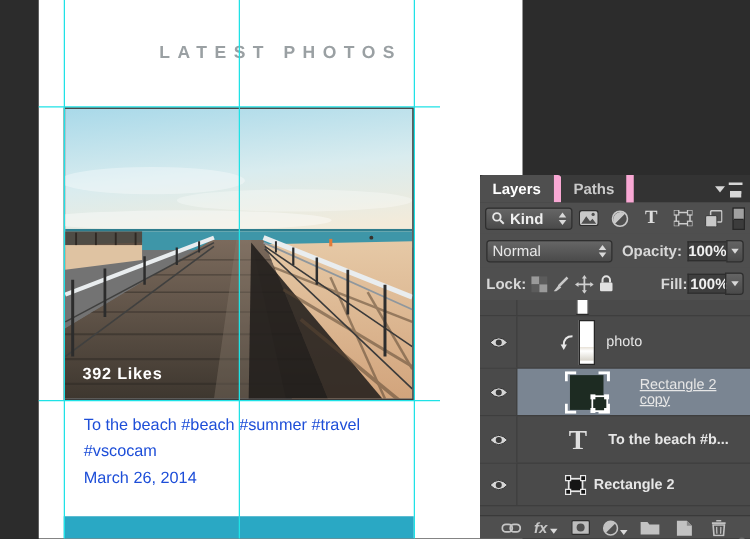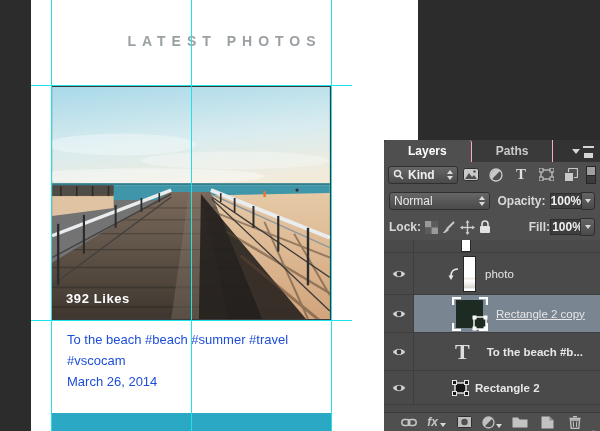--- a/index.html
+++ b/index.html
@@ -27,22 +27,22 @@
   .footer-bar { position:absolute; left:20px; top:413px; width:280px; height:18px; background:#2aa8c4; }
   
   .vguide { position:absolute; top:0; height:431px; width:1px; background:#1fe2e6; z-index:6; }
   .hguide { position:absolute; left:31px; width:321px; height:1px; background:#1fe2e6; z-index:6; }
   
   #panel {
     position:absolute; left:384px; top:140px; width:216px; height:291px;
     background:#4f4f4f; font-size:12px; color:#dcdcdc; z-index:10;
   }
   .tabbar { display:flex; height:22px; background:#333333; align-items:stretch; }
-  .tab { padding:0 24px; line-height:22px; font-weight:700; color:#c9c9c9; background:#3a3a3a;
-         border-right:1px solid #f9a8d4; font-size:12px; }
+  .tab { padding:0 10px; line-height:22px; font-weight:700; color:#c9c9c9; background:#3a3a3a;
+         border-right:6px solid #f9a8d4; font-size:12px; }
   .tab.active { background:#4f4f4f; color:#ffffff; border-radius:3px 3px 0 0; }
   .panel-menu { margin-left:auto; display:flex; align-items:center; gap:3px; padding-right:6px; }
   .tri-down { width:0; height:0; border-left:4px solid transparent; border-right:4px solid transparent; border-top:5px solid #d6d6d6; }
   .menu-lines { width:11px; height:7px; border-top:2px solid #d6d6d6;
                 box-shadow:0 3px 0 -1px #d6d6d6, 0 6px 0 -1px #d6d6d6; margin-top:-4px;}
   .row { display:flex; align-items:center; }
   .filter-row { height:25px; padding:0 4px; gap:0; background:#4f4f4f; }
   .dropdown {
     display:flex; align-items:center; height:18px; padding:0 4px;
     background:linear-gradient(#666666,#4a4a4a); border:1px solid #2f2f2f; border-radius:3px;
@@ -332,21 +332,21 @@
             <path d="M1,8 V1 H9" fill="none" stroke="#ffffff" stroke-width="2.4"></path>
             <path d="M27,1 H35 V8" fill="none" stroke="#ffffff" stroke-width="2.4"></path>
             <path d="M1,26 V33 H9" fill="none" stroke="#ffffff" stroke-width="2.4"></path>
             <path d="M35,26 V33 H27" fill="none" stroke="#ffffff" stroke-width="2.4"></path>
             <rect x="22" y="20" width="12" height="12" fill="#1d2b22" stroke="#ffffff" stroke-width="1.4"></rect>
             <rect x="20.5" y="18.5" width="4" height="4" fill="#ffffff"></rect>
             <rect x="31.5" y="18.5" width="4" height="4" fill="#ffffff"></rect>
             <rect x="20.5" y="29.5" width="4" height="4" fill="#ffffff"></rect>
             <rect x="31.5" y="29.5" width="4" height="4" fill="#ffffff"></rect>
           </svg>
-          <span class="lname underlined" style="margin-left:8px">Rectangle 2 copy</span>
+          <span class="lname underlined" style="margin-left:24px">Rectangle 2 copy</span>
         </div>
       </div>
 
       <div class="lrow" style="height:38px">
         <div class="eye-cell">
           <svg width="16" height="10" viewBox="0 0 16 10">
             <path d="M1,5 Q8,-2.5 15,5 Q8,12.5 1,5 Z" fill="#d6d6d6" stroke="#2f2f2f" stroke-width="0.8"></path>
             <circle cx="8" cy="5" r="2.4" fill="#3a3a3a"></circle>
           </svg>
         </div>

